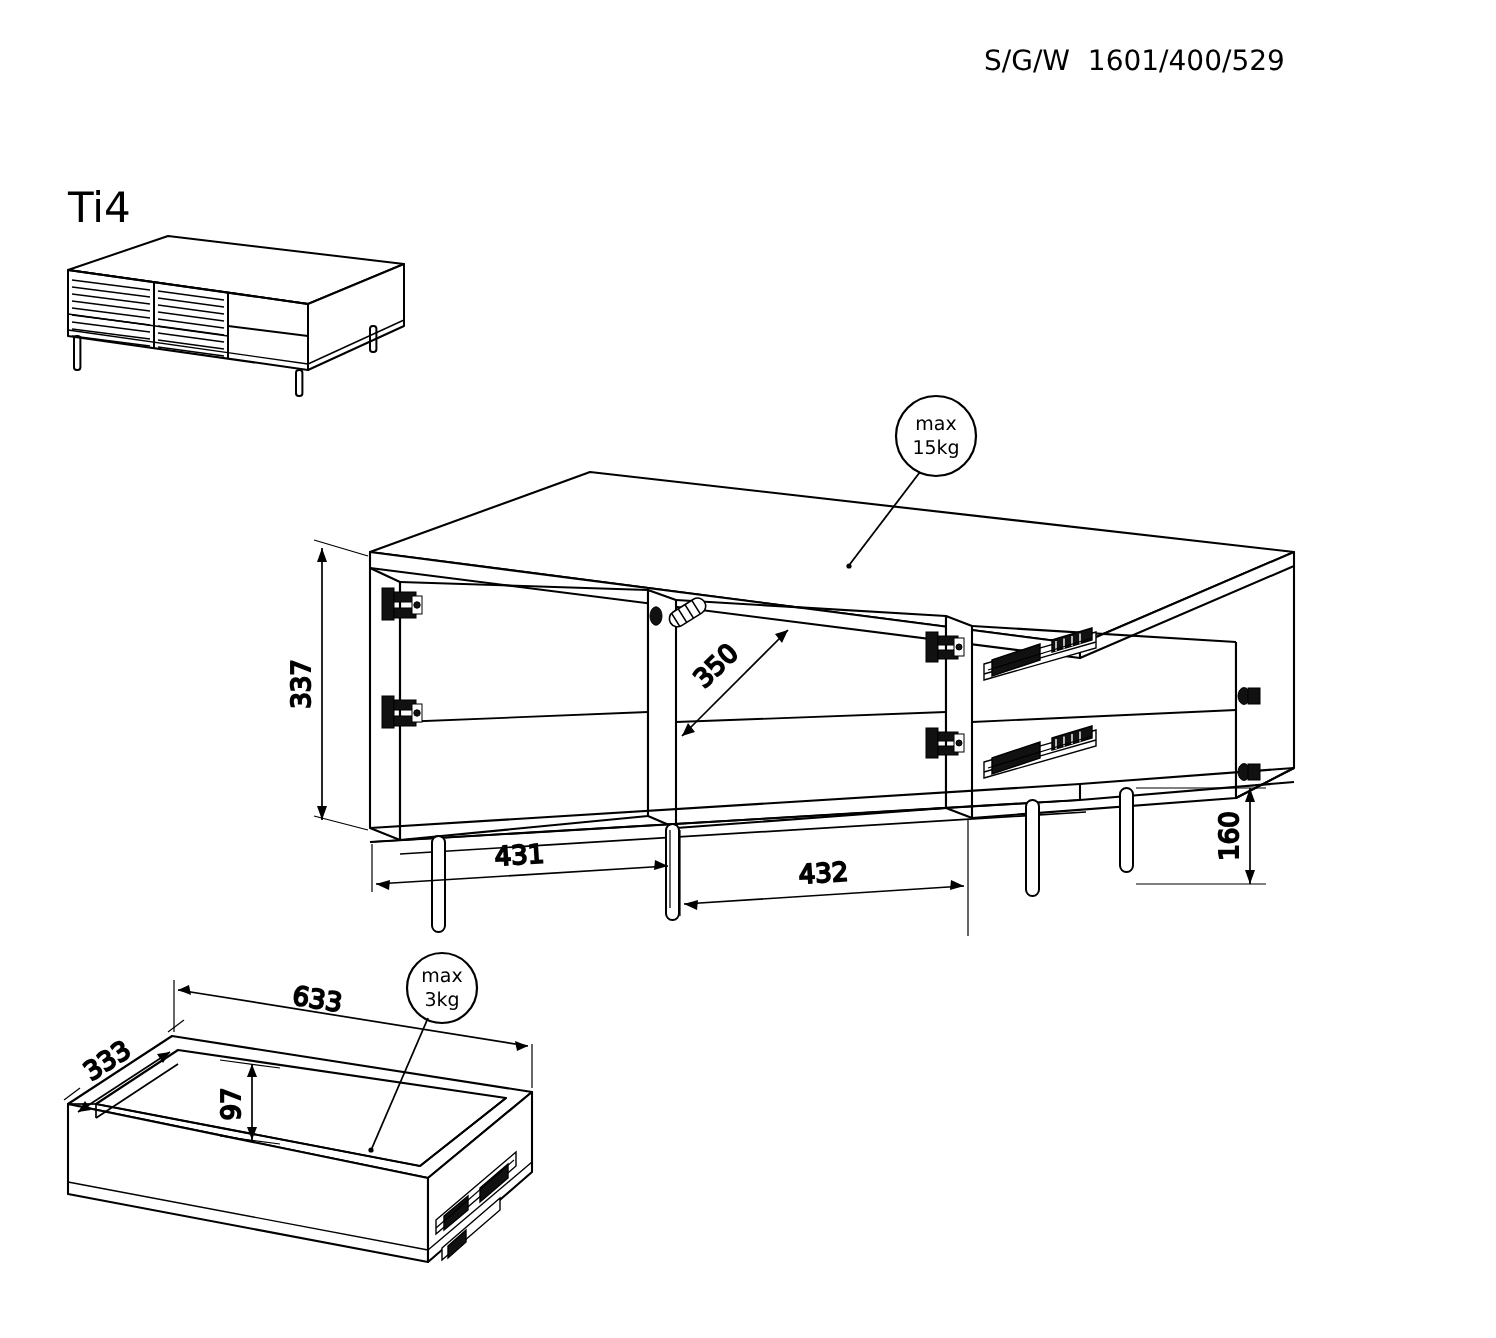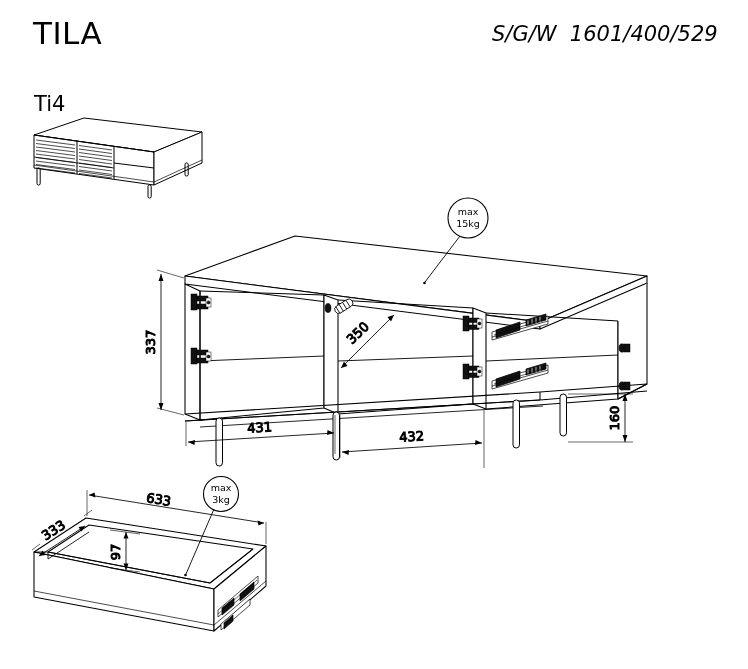--- a/index.html
+++ b/index.html
@@ -35,39 +35,37 @@
     top: 70px;
     font-size: 21px;
     font-weight: 400;
     line-height: 1;
     margin-top: 24px;
   }
   .spec-line {
     position: absolute;
     left: 492px;
     top: 24px;
-    font-size: 21px;
+    font-size: 14px;
     line-height: 1;
     white-space: pre;
-    font-style: italic;
   }
   svg { display: block; }
   svg text {
     font-family: "DejaVu Sans", "Liberation Sans", sans-serif;
     fill: #000000;
   }
   .dimtext { font-size: 13px; }
   .balloontext { font-size: 9.5px; }
 </style>
 </head>
 <body>
 
 <div id="sheet">
 
-  <div class="brand-title">TILA</div>
   <div class="model-code">Ti4</div>
   <div class="spec-line">S/G/W  1601/400/529</div>
 
   <svg width="190" height="90" viewBox="0 0 190 90" style="position:absolute; left:22px; top:110px;">
     <g fill="none" stroke="#000" stroke-width="1" stroke-linejoin="round">
 
       <path d="M12,25 L62,8 L180,22 L132,42 Z" fill="#fff"></path>
 
       <path d="M12,25 L12,58 L132,75 L132,42 Z" fill="#fff"></path>
 

